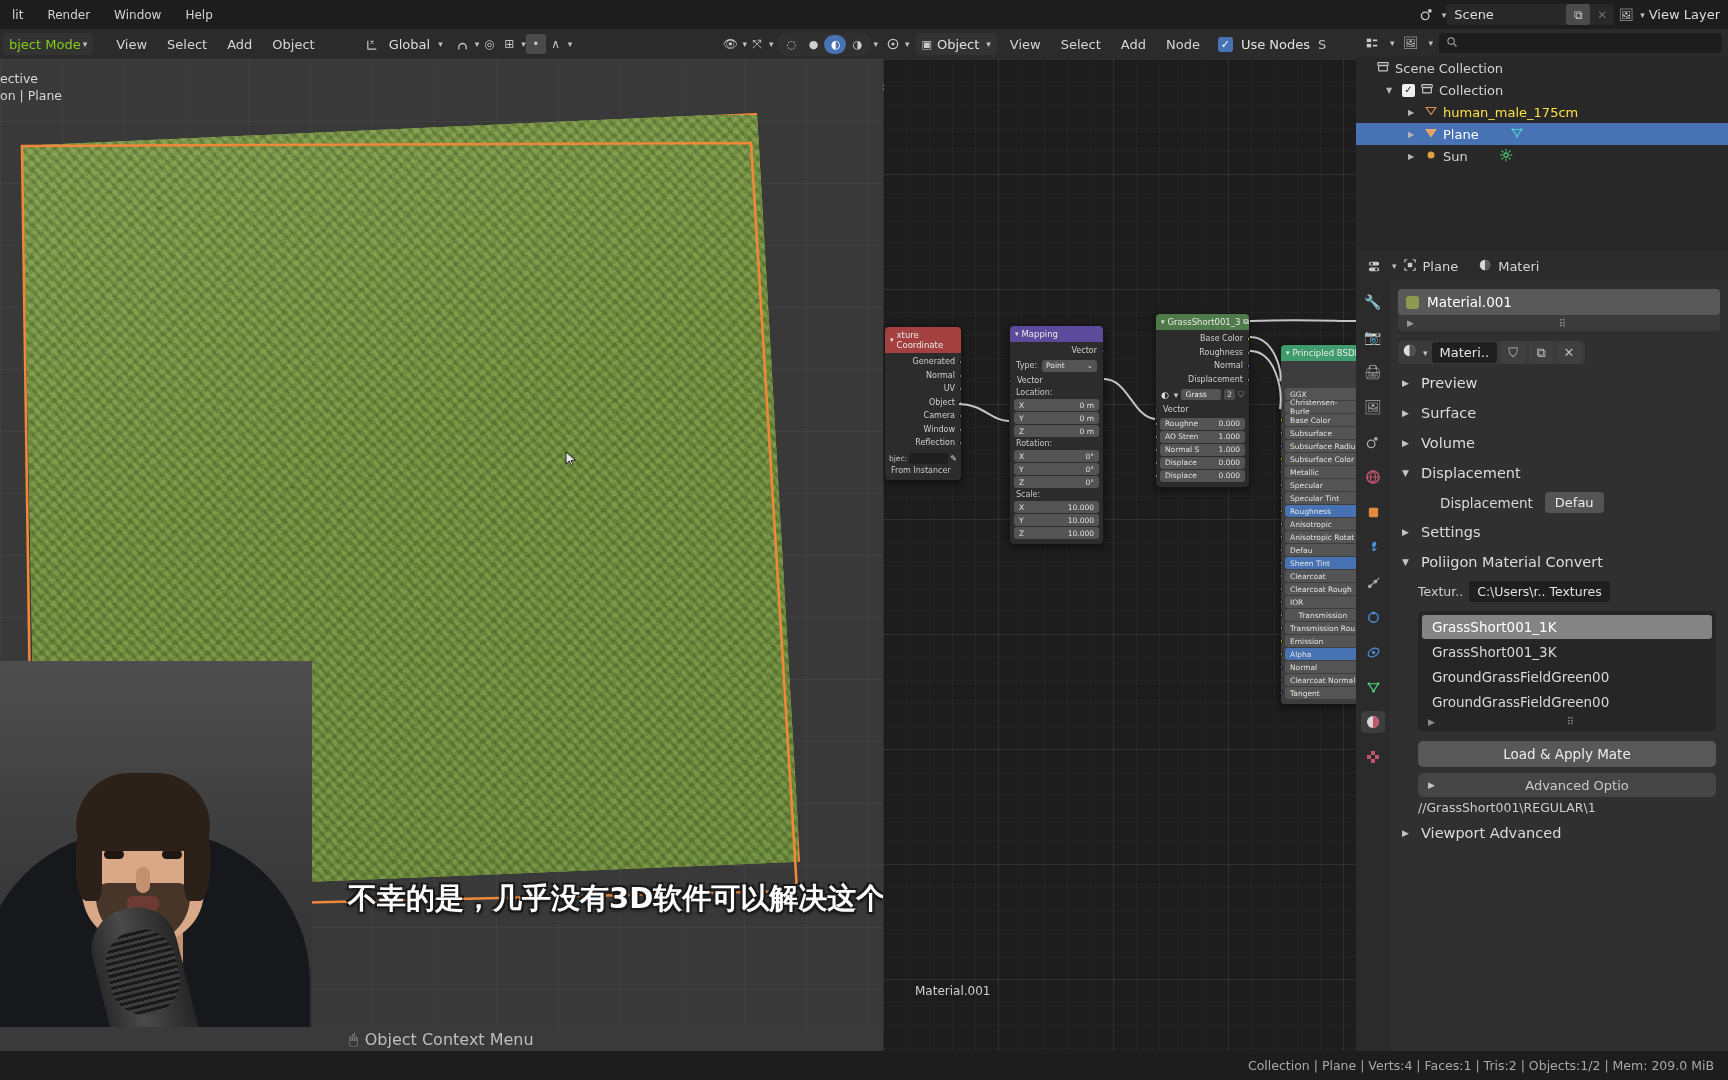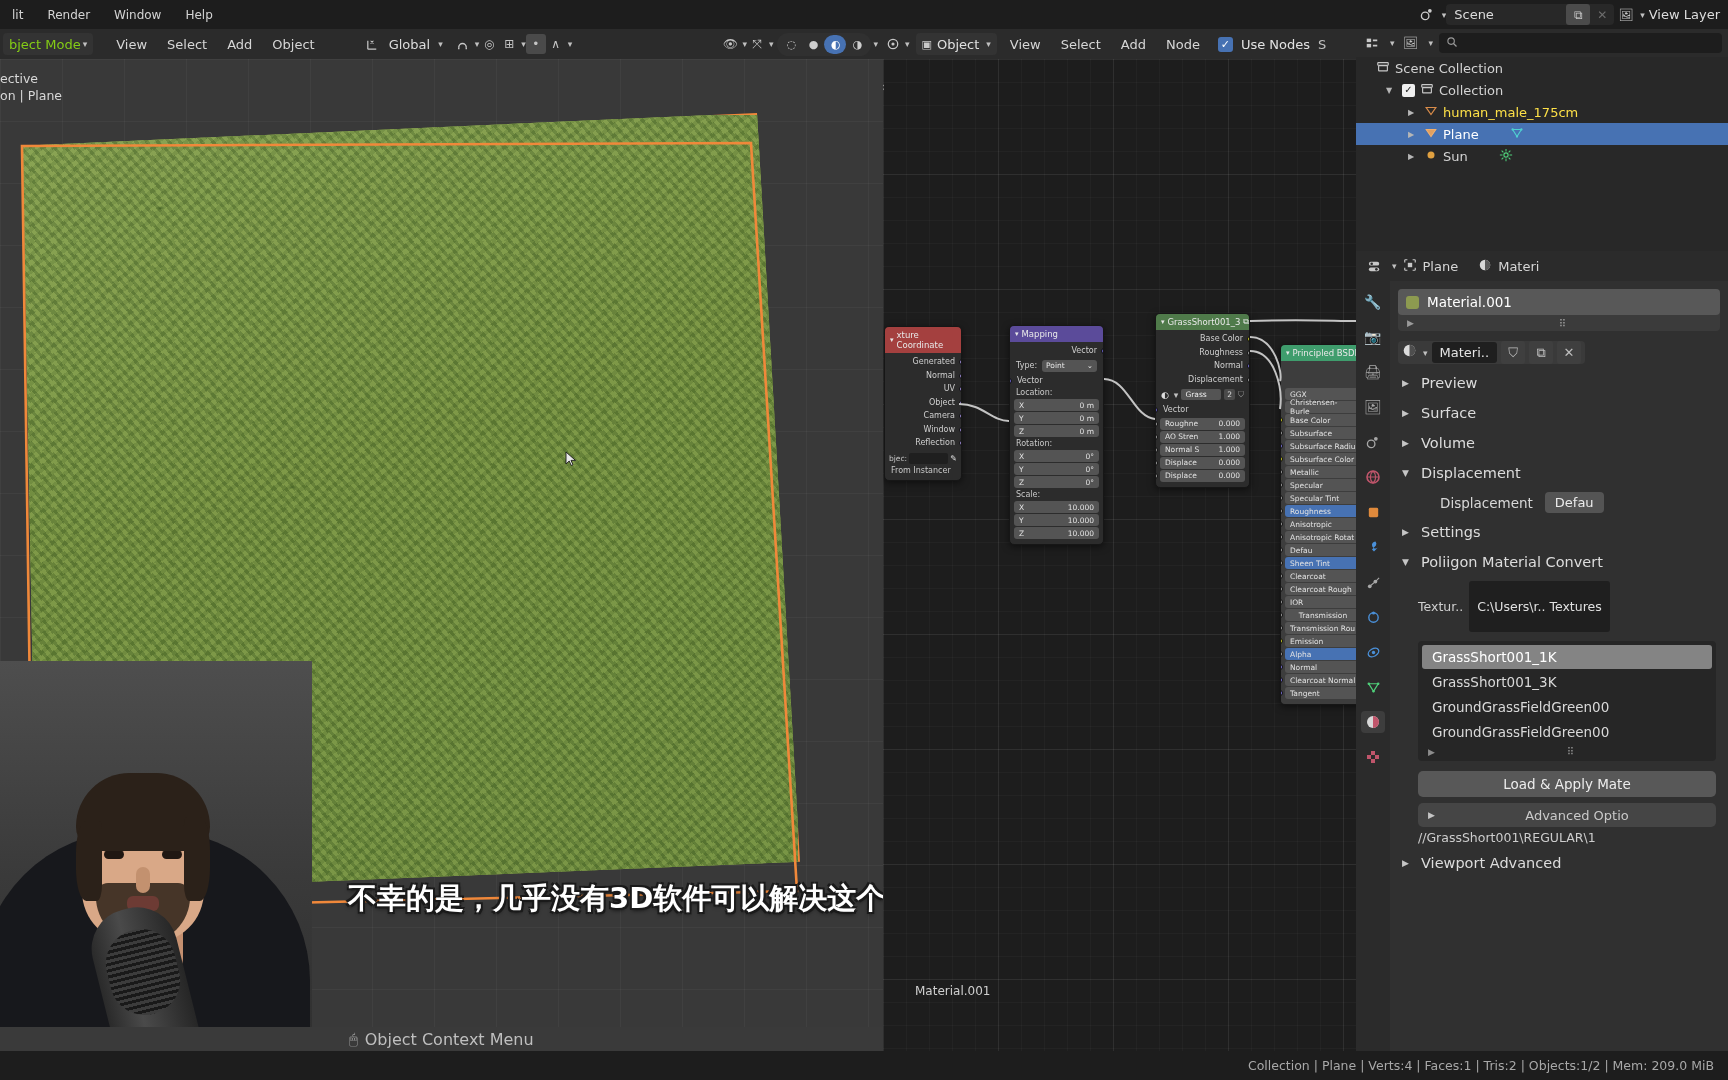--- a/index.html
+++ b/index.html
@@ -169,21 +169,21 @@
     height:23px; padding:0 4px; gap:4px; }
   .mat-name { background:#1f1f1f; border-radius:3px; height:21px; display:flex; align-items:center;
     padding:0 8px; color:#e4e4e4; font-size:13px; }
   .pbtn { width:24px; height:23px; display:flex; align-items:center; justify-content:center;
     color:#bdbdbd; font-size:13px; background:#3f3f3f; border-radius:3px;}
   .panel-row { display:flex; align-items:center; gap:9px; padding:7px 12px; font-size:14.5px; color:#dcdcdc; }
   .tri { font-size:9px; color:#c5c5c5; width:10px; display:inline-block;}
   .sub-row { display:flex; align-items:center; gap:12px; padding:4px 12px 4px 50px; font-size:13.5px; color:#d8d8d8; }
   .sub-val { background:#545454; border-radius:4px; padding:3px 10px; color:#ececec; font-size:13px; }
   .texpath { display:flex; align-items:center; gap:6px; padding:4px 12px 4px 28px; font-size:12.5px; color:#cfcfcf;}
-  .texpath .pv { background:#1f1f1f; border-radius:3px; padding:18px 8px; color:#e0e0e0; }
+  .texpath .pv { background:#1f1f1f; border-radius:3px; padding:3px 8px; color:#e0e0e0; }
   .texlist { margin:5px 12px 0 28px; background:#262626; border-radius:4px; padding:3px 0; }
   .texlist .item { font-size:13.5px; color:#d9d9d9; padding:4px 10px; border-radius:3px; margin:1px 4px;}
   .texlist .item.sel { background:#848484; color:#fff; }
   .texlist .foot { display:flex; align-items:center; justify-content:space-between;
     padding:1px 10px; color:#8d8d8d; font-size:10px; letter-spacing:2px;}
   .prevrow { display:flex; margin:8px 12px 0 28px; gap:8px; }
   .prevbox { width:118px; height:68px; background:#262626; border-radius:4px;
     display:flex; align-items:center; justify-content:center; }
   .prevball { width:56px; height:56px; border-radius:50%;
     background:

